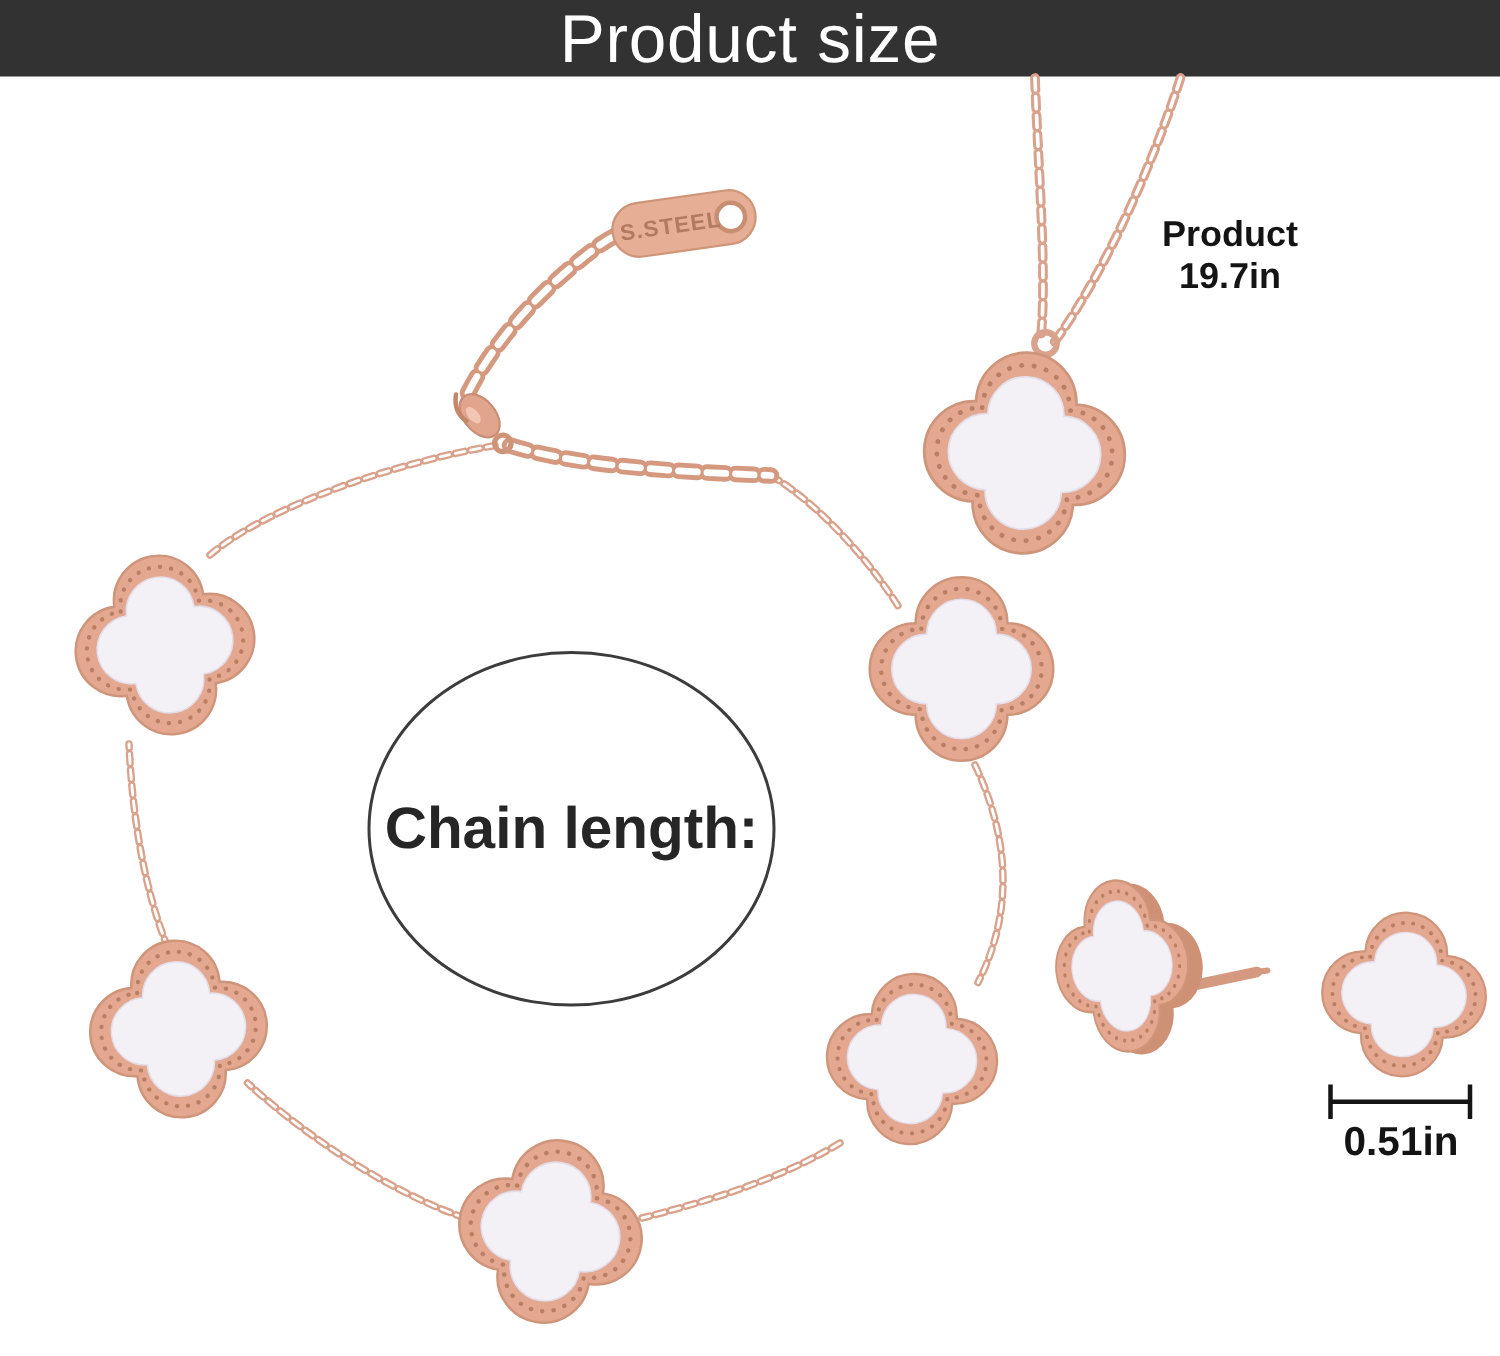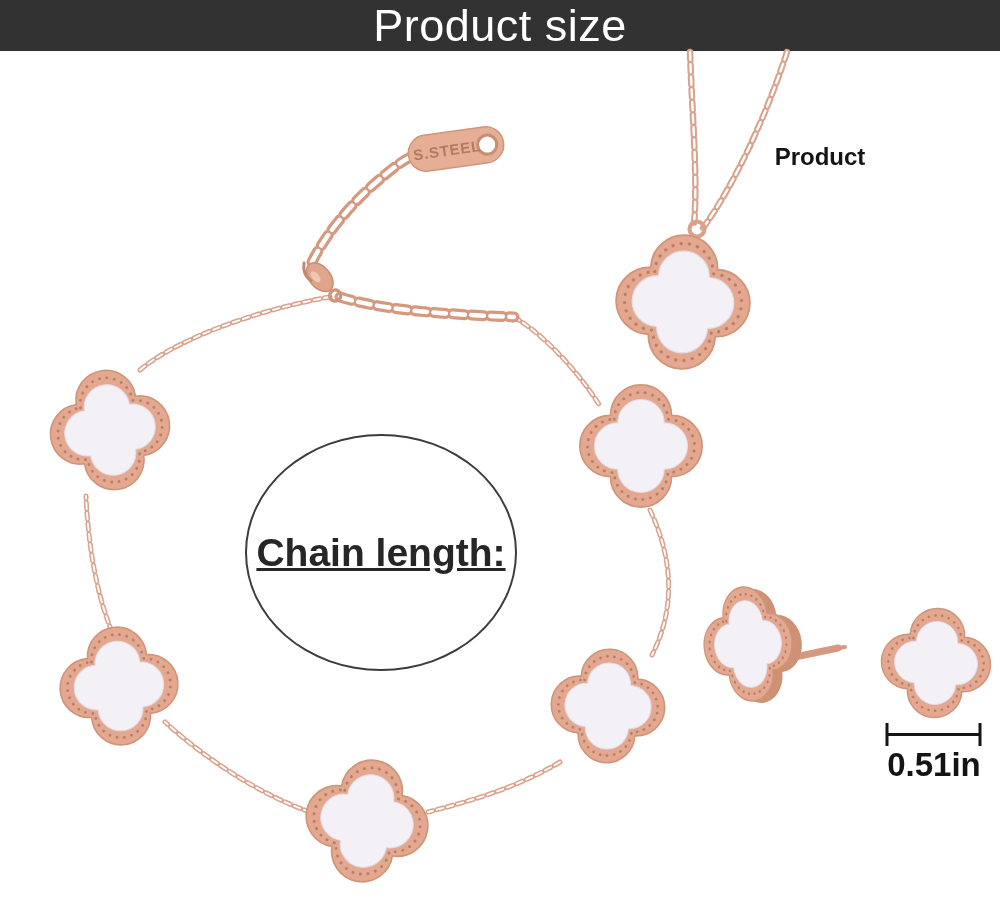--- a/index.html
+++ b/index.html
@@ -33,23 +33,23 @@
   .measure{fill:none;stroke:#151515;stroke-width:3;}
   .tag-text{font-family:"Liberation Sans","DejaVu Sans",sans-serif;font-size:15px;font-weight:bold;
             fill:#b27a5e;letter-spacing:.8px;}
 
   
   .note{position:absolute;left:820px;top:143px;transform:translateX(-50%);text-align:center;
         font-weight:bold;font-size:24px;line-height:28px;color:#141414;white-space:nowrap;}
   .oval{position:absolute;left:245px;top:434px;width:272px;height:237px;box-sizing:border-box;
         border:2.5px solid #3c3c3c;border-radius:50%;background:#ffffff;
         display:flex;flex-direction:column;align-items:center;justify-content:center;
-        font-weight:bold;font-size:39px;line-height:46px;color:#262626;white-space:nowrap;text-decoration:underline;}
+        font-weight:bold;font-size:39px;line-height:46px;color:#262626;white-space:nowrap;}
   .earsize{position:absolute;left:934px;top:746px;transform:translateX(-50%);
-           font-weight:bold;font-size:33px;color:#141414;white-space:nowrap;}
+           font-weight:bold;font-size:27px;color:#141414;white-space:nowrap;}
 </style>
 </head>
 <body>
 
 <div class="stage">
 
   <div class="banner">
     <span class="title">Product size</span>
   </div>
 
@@ -130,20 +130,21 @@
     <use href="#cloverShape" transform="translate(367,821) rotate(9) scale(1.39)"></use>
     <use href="#cloverShape" transform="translate(683,302) rotate(2) scale(1.52)"></use>
     <use href="#cloverShape" transform="translate(748,644) rotate(-6) scale(1.0,1.3)"></use>
     <use href="#cloverShape" transform="translate(936,663) rotate(3) scale(1.24)"></use>
 
     <path class="measure" d="M 887 723 V 746 M 980 723 V 746 M 887 734.5 H 980"></path>
   </svg>
 
   <div class="note">
     <div>Product</div>
+    <div>19.7in</div>
   </div>
 
   <div class="oval">
     <div>Chain length:</div>
   </div>
 
   <div class="earsize">0.51in</div>
 
 </div>
 

